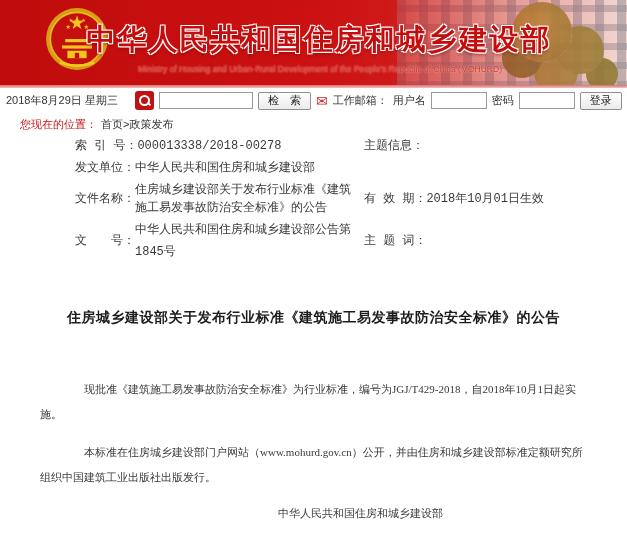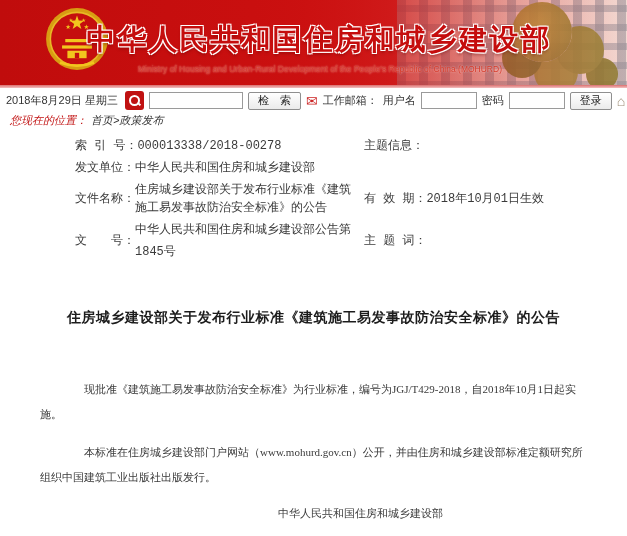--- a/index.html
+++ b/index.html
@@ -25,33 +25,33 @@
   .site-url { position:absolute; left:7px; top:84px; color:#f6c33c; font-size:9px; font-weight:bold; letter-spacing:1px; }
   .banner-title { position:absolute; left:84px; top:20px; width:470px; text-align:center;
     font-size:29px; font-weight:bold; letter-spacing:2px; color:#c50d0d; white-space:nowrap;
     text-shadow:-1px -1px 0 #fff, 1px -1px 0 #fff, -1px 1px 0 #fff, 1px 1px 0 #fff, 0 3px 3px rgba(90,0,0,.35); }
   .banner-sub { position:absolute; left:110px; top:64px; width:420px; text-align:center;
     font-size:8.5px; color:#d63a2a; text-shadow:0 0 2px rgba(255,235,235,.8); white-space:nowrap; }
   .banner-strip { height:3px; background:linear-gradient(to bottom,#db6f6f,#f3c0c0); }
 
   
   .toolbar { height:25px; display:flex; align-items:center; padding:0 6px; gap:5px; font-size:11px; color:#333; white-space:nowrap; }
-  .tb-date { margin-right:2px; }
+  .tb-date { margin-right:12px; }
   .search-icon { width:19px; height:19px; background:#c01111; border-radius:3px; position:relative; flex:0 0 auto; }
   .search-icon::before { content:""; position:absolute; left:4px; top:4px; width:7px; height:7px; border:2px solid #fff; border-radius:50%; }
   .search-icon::after { content:""; position:absolute; left:12px; top:12px; width:4px; height:2px; background:#fff; transform:rotate(45deg); }
   .tb-input { border:1px solid #9a9a9a; height:17px; font-size:11px; padding:0 3px; }
   .w-search { width:94px; } .w-user { width:56px; } .w-pass { width:56px; }
   .tb-btn { border:1px solid #8f8f8f; background:linear-gradient(#ffffff,#ebebeb); height:18px; font-size:11px; padding:0 9px; border-radius:2px; color:#222; cursor:pointer; font-family:inherit; }
   .mail-icon { color:#cc2626; font-size:14px; line-height:1; }
   .home-icon { color:#9d8d76; font-size:14px; font-weight:bold; line-height:1; }
   .tb-link { color:#333; cursor:pointer; }
 
   
-  .breadcrumb { height:22px; display:flex; padding:0 10px; font-size:11px;font-style:italic; }
+  .breadcrumb { height:22px; display:flex; align-items:center; padding:0 20px; font-size:11px; }
   .bc-label { color:#c21414; }
   .bc-path { color:#333; margin-left:4px; cursor:pointer; }
 
   
   .doc { font-family:"Liberation Serif","DejaVu Serif",serif; color:#3a3a3a; }
   .meta-grid { margin:0 28px 0 30px; display:grid; grid-template-columns:330px 1fr; align-items:center; font-size:12px;font-family:Liberation Mono, monospace; }
   .meta-cell { display:flex; align-items:center; line-height:22px; }
   .meta-cell.two-line { line-height:18px; padding:2px 0; }
   .meta-cell.left { padding-left:45px; }
   .meta-cell.right { padding-left:4px; }

